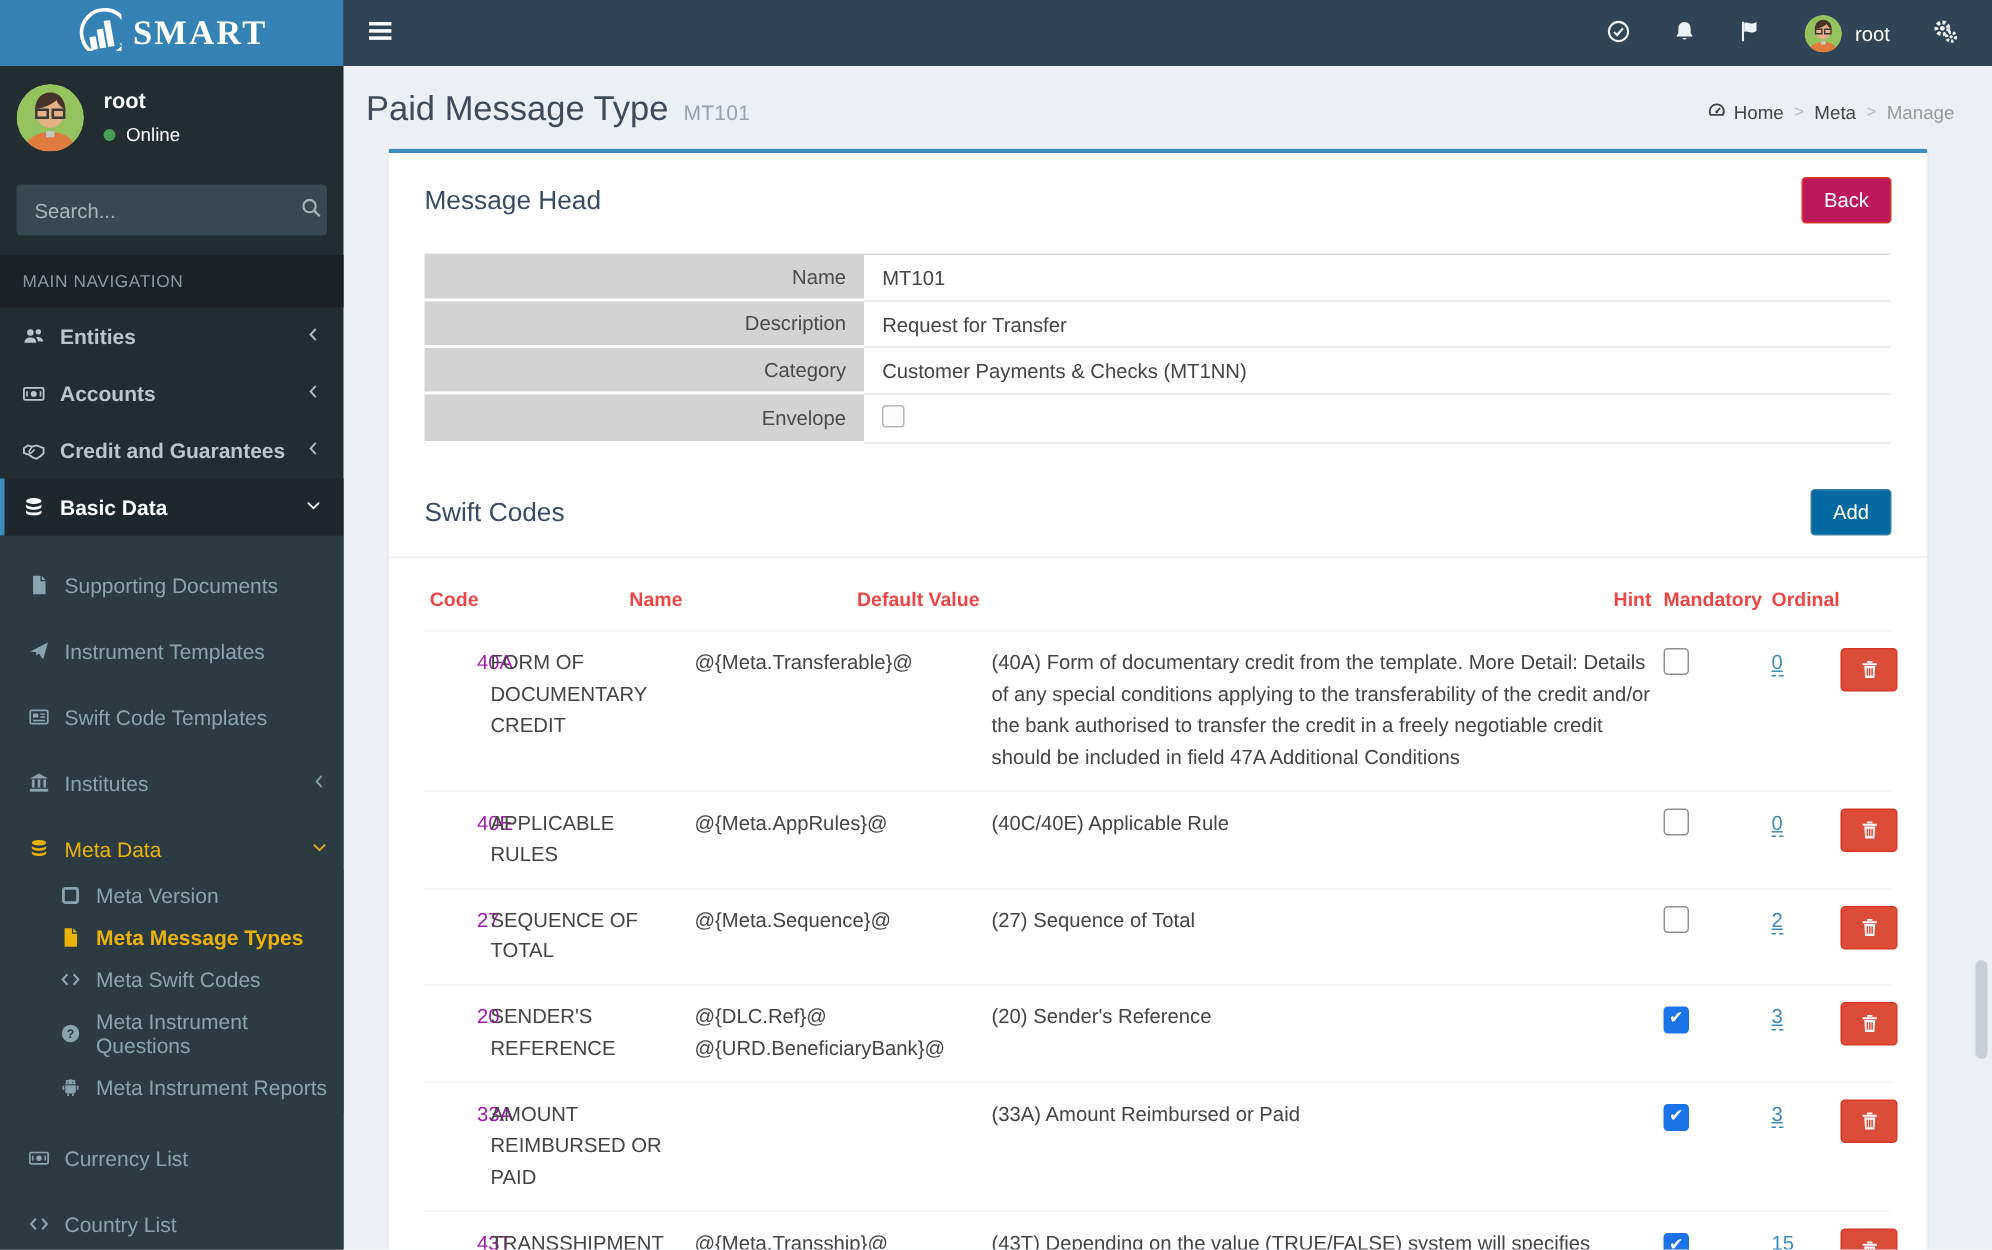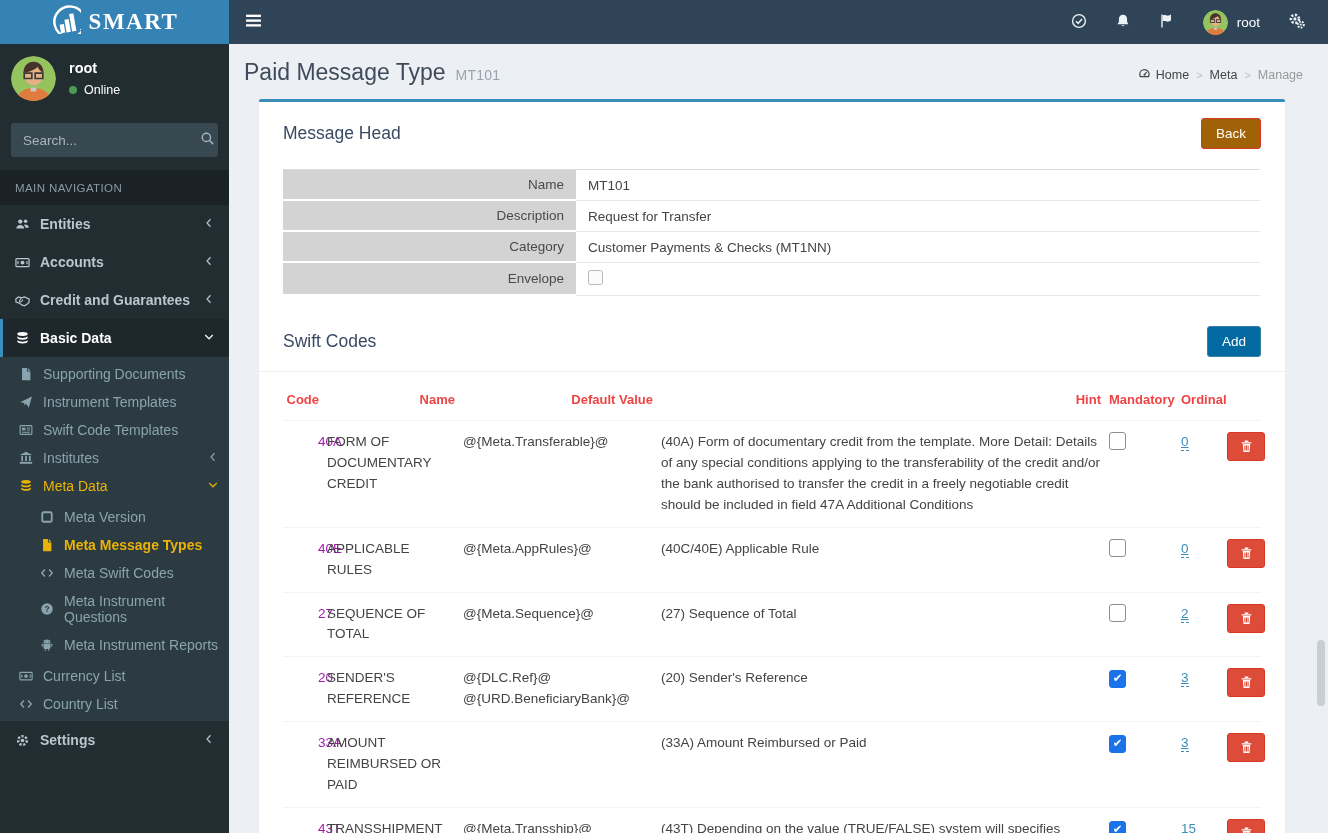--- a/index.html
+++ b/index.html
@@ -46,21 +46,21 @@
     color:#d9e0e4; font-size:13.5px; font-family:inherit;
   }
   .search-box input::placeholder { color:#a7b5bc; }
   .search-btn { width:30px; height:30px; border:none; background:transparent; color:#a7b5bc; cursor:pointer; display:flex; align-items:center; justify-content:center; }
   .nav-header { margin-top:13px; padding:12px 15px 11px; background:#1a2226; color:#8a9aa2; font-size:11.5px; letter-spacing:.4px; }
 
   .nav-row { display:flex; align-items:center; gap:10px; cursor:pointer; position:relative; }
   .lvl0 { padding:11px 14px 11px 12px; border-left:3px solid transparent; color:#b8c7ce; font-weight:600; font-size:14px; }
   .lvl0.active { background:#1e282c; border-left-color:#3c8dbc; color:#fff; }
   .treeview { background:#2c3b41; padding:3px 0; }
-  .lvl1 { padding:6px 10px 6px 19px; color:#8aa4af; font-size:14px; }
+  .lvl1 { padding:6px 10px 6px 19px; color:#8aa4af; font-size:14px;margin-top:16px; }
   .lvl2 { padding:6px 10px 6px 40px; color:#8aa4af; font-size:14px; }
   .nav-row.open, .nav-row.active-sub { color:#eab308; }
   .nav-row.active-sub { font-weight:600; }
   .nav-row .lbl { flex:1; }
   .nav-row .chev { margin-left:auto; opacity:.95; }
 
   
   .content-wrap { margin-left:229px; padding-top:44px; }
   .content-header { position:relative; padding:15px 25px 0 15px; }
   .page-title { font-weight:400; color:#3f4b5a; font-size:23px; display:flex; align-items:baseline; gap:10px; }
@@ -68,21 +68,21 @@
   .breadcrumb { position:absolute; right:25px; top:23px; display:flex; align-items:center; gap:7px; font-size:12.5px; }
   .breadcrumb a { color:#444; display:flex; align-items:center; gap:5px; }
   .breadcrumb .sep { color:#b8bec6; font-size:11px; }
   .breadcrumb .current { color:#999; }
 
   .content { padding:13px 43px 0 30px; }
   .box { background:#fff; border-top:3px solid #3c8dbc; border-radius:2px; box-shadow:0 1px 1px rgba(0,0,0,.1); min-height:740px; }
   .box-header { display:flex; justify-content:space-between; align-items:center; padding:16px 24px 14px; }
   .box-title { font-size:17.5px; font-weight:400; color:#3a4a63; }
   .btn { border-radius:3px; color:#fff; font-size:13.5px; padding:7px 14px; border:1px solid; cursor:pointer; font-family:inherit; }
-  .btn-danger { background:#a16207; border-color:#d73925; }
+  .btn-danger { background:#be185d; border-color:#d73925; }
   .btn-primary { background:#0369a1; border-color:#367fa9; }
 
   
   .form-table { width:calc(100% - 49px); margin:6px 25px 14px 24px; border-collapse:separate; border-spacing:0; border-top:1px solid #dcdcdc; }
   .form-table th {
     background:#d3d3d3; width:30%; text-align:right; font-weight:400; color:#4a4a4a;
     padding:7px 12px; border-bottom:2px solid #fff; font-size:13.5px;
   }
   .form-table td { padding:7px 12px; border-bottom:1px solid #e7e7e7; color:#444; font-size:13.5px; }
   .cb { display:inline-flex; align-items:center; justify-content:center; width:15px; height:15px; border:1px solid #b9b9b9; border-radius:2.5px; background:#fbfbfb; cursor:pointer; }

